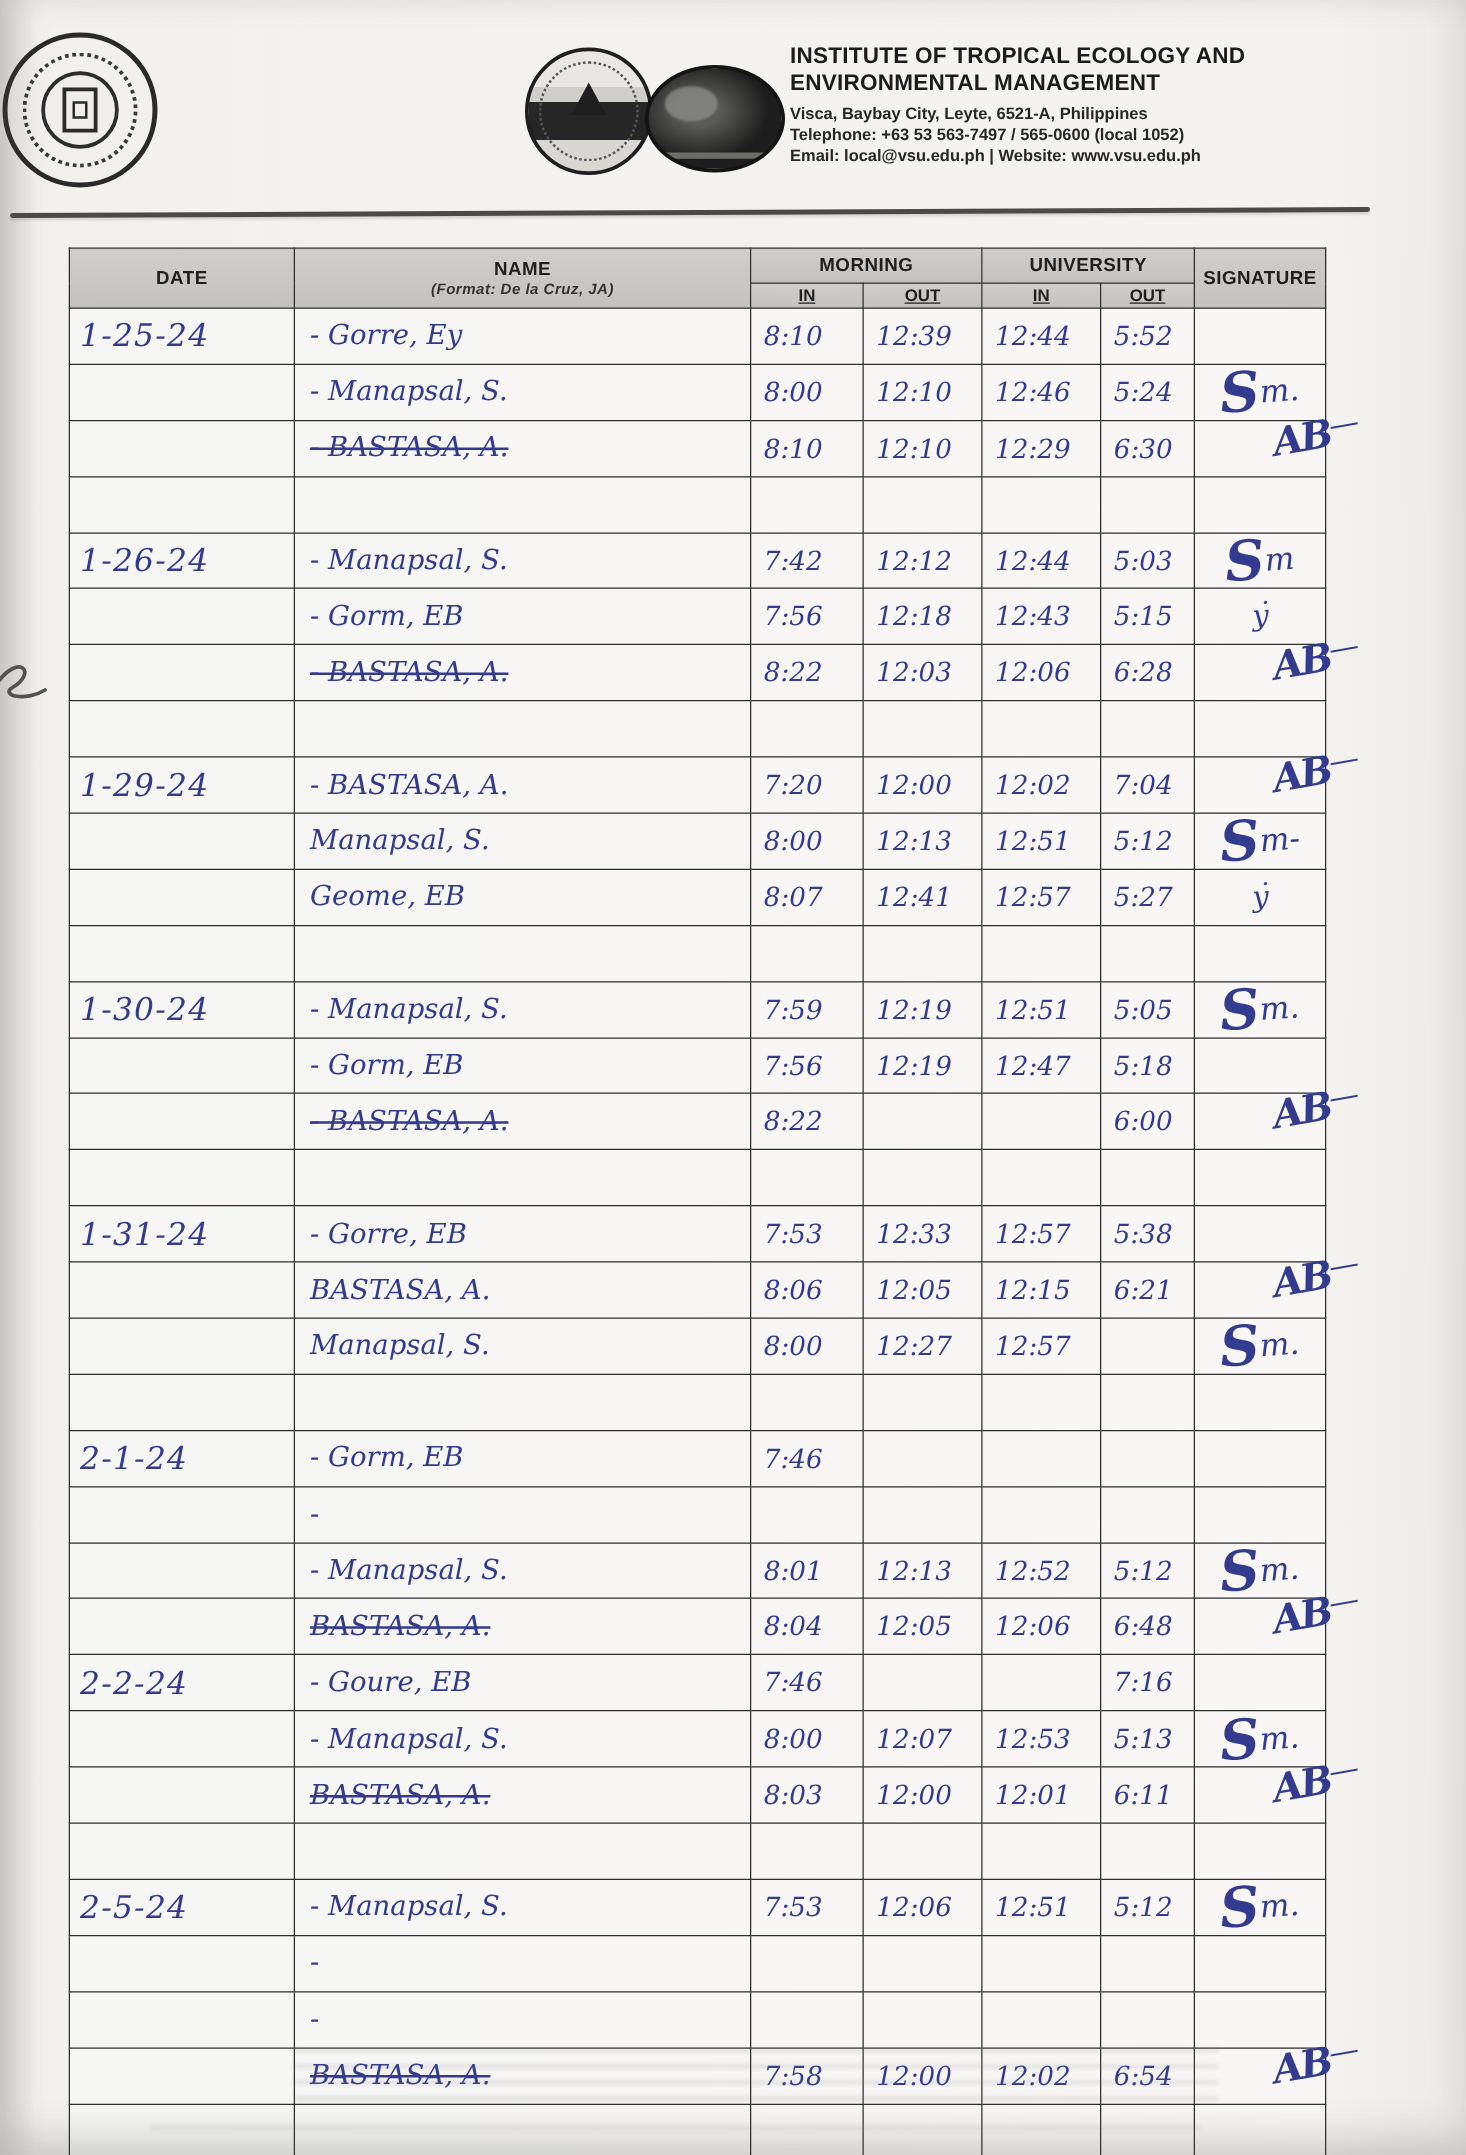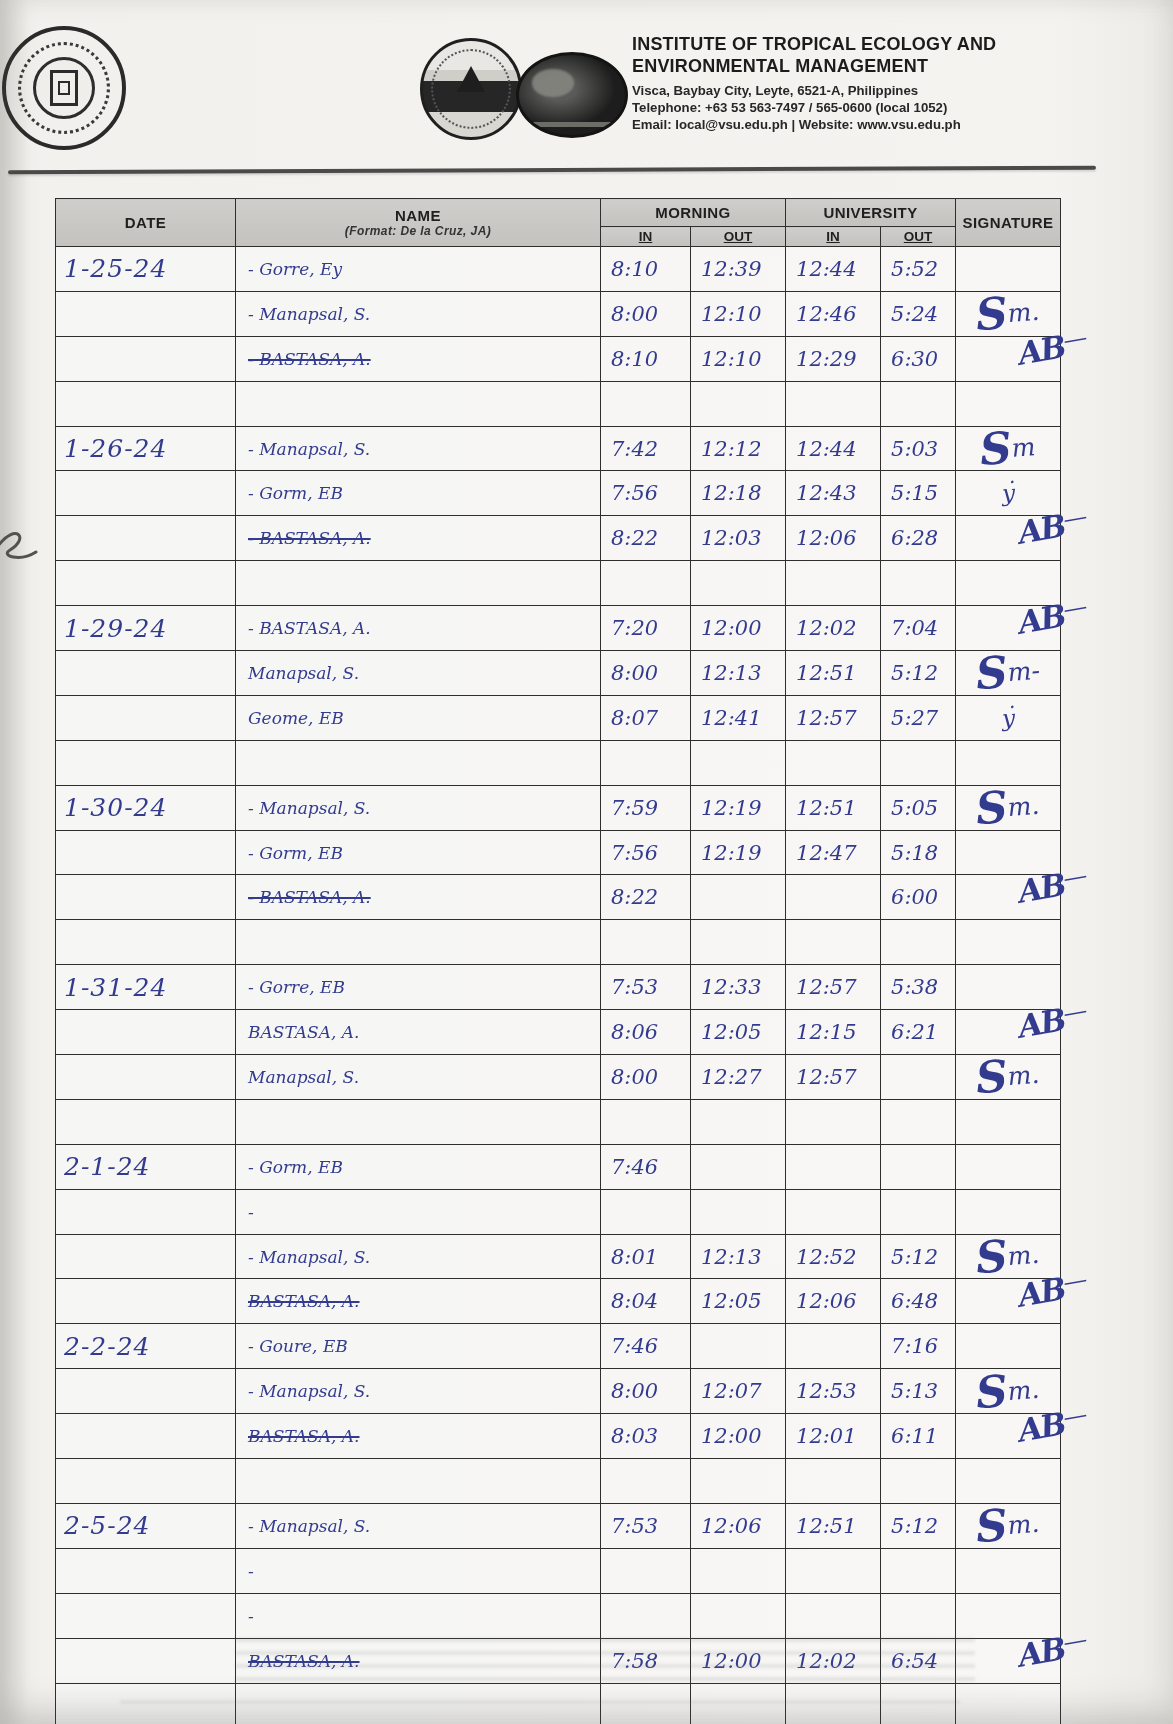--- a/index.html
+++ b/index.html
@@ -60,21 +60,21 @@
   .att thead th{background:linear-gradient(#cfcecb,#c3c2bf);color:#1f1f1f;}
   .att thead tr.main th{font-size:15px;font-weight:700;letter-spacing:.4px;height:27px;}
   .att thead tr.sub th{font-size:13.5px;font-weight:700;height:19px;text-decoration:underline;}
   .att thead .fmt{display:block;font-size:12px;font-style:italic;font-weight:700;color:#333;}
   .att tbody td{height:43.9px;vertical-align:middle;overflow:visible;}
   .att tbody tr{background:rgba(255,255,255,.35);}
 
   
   .hw{font-family:"DejaVu Serif",serif;font-style:italic;color:#333b8f;}
   .hw.date{font-size:25px;padding-left:8px;letter-spacing:1px;white-space:nowrap;}
-  .hw.name{font-size:17px;padding-left:12px;white-space:nowrap;display:inline-block;}
+  .hw.name{font-size:22px;padding-left:12px;white-space:nowrap;display:inline-block;}
   .hw.time{font-size:21px;padding-left:10px;white-space:nowrap;}
   .struck{text-decoration:line-through;text-decoration-thickness:2.2px;}
   .c-name,.c-date,.c-time{text-align:left;}
   .c-sig{text-align:center;position:relative;}
 
   .sig{display:inline-block;font-family:"DejaVu Serif",serif;font-style:italic;color:#333b8f;}
   .sig-sm{font-size:25px;transform:rotate(-4deg);}
   .sig-sm .big-s{font-size:44px;font-weight:700;line-height:0;vertical-align:-6px;}
   .sig-ab{position:absolute;left:60%;top:-8px;font-size:31px;font-weight:700;
         transform:rotate(-10deg);letter-spacing:-2px;white-space:nowrap;z-index:3;}

